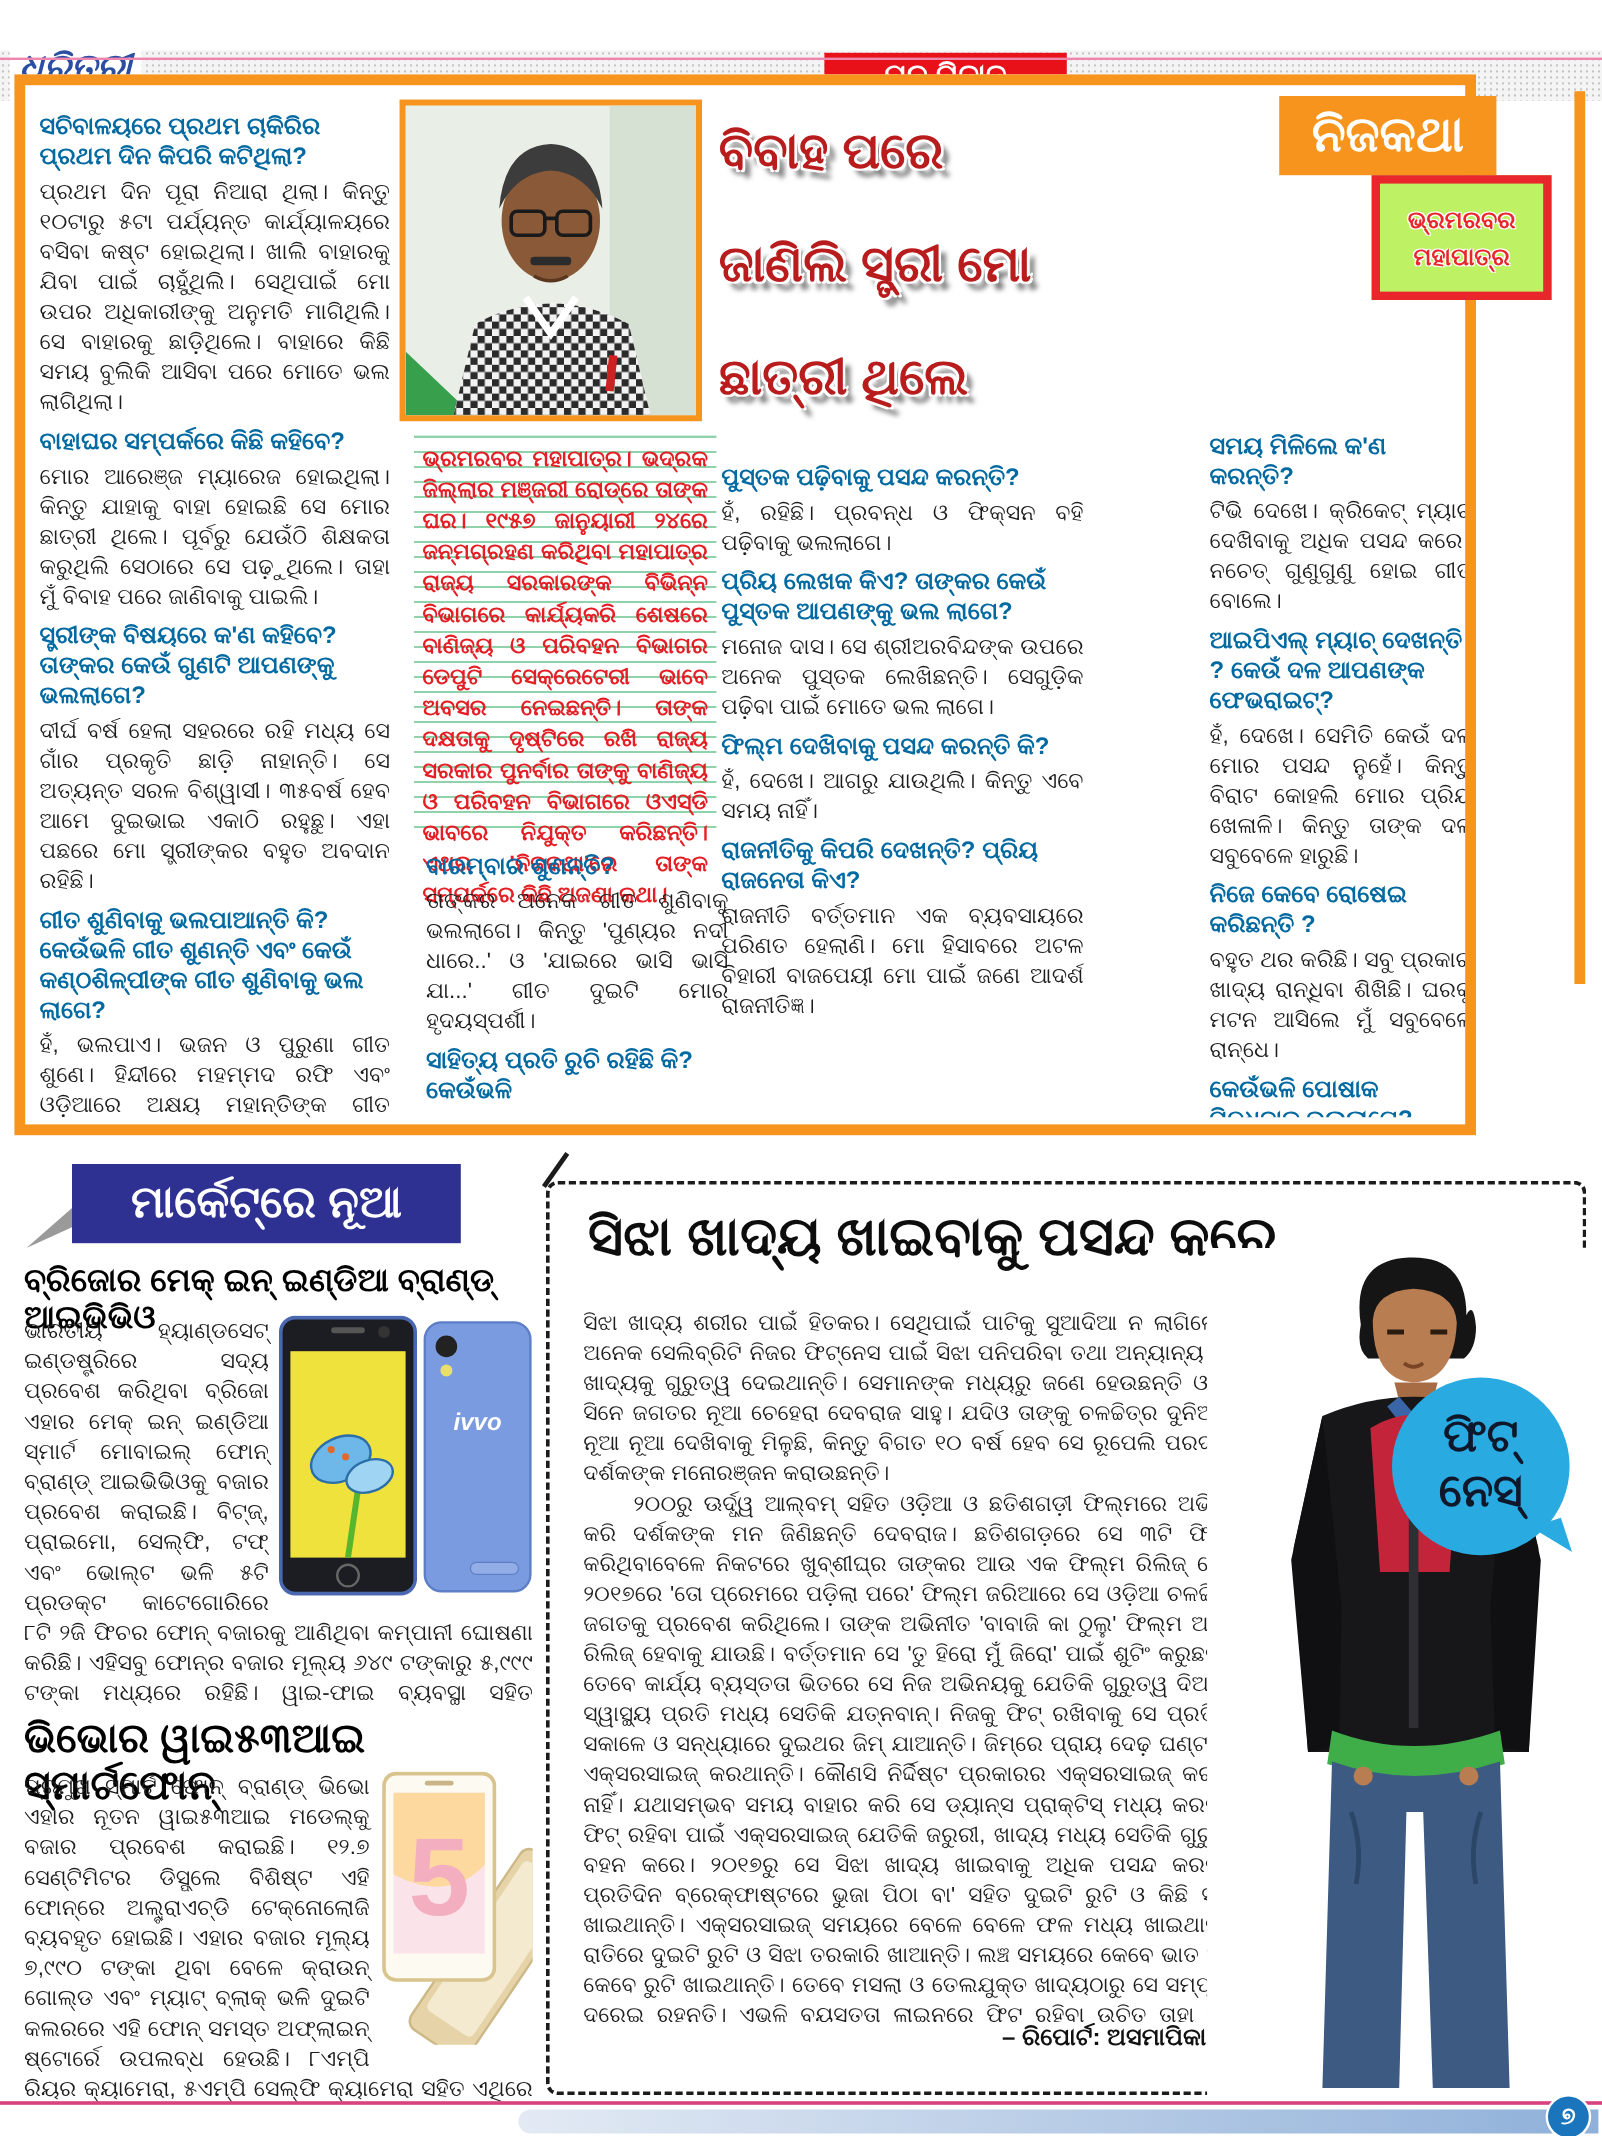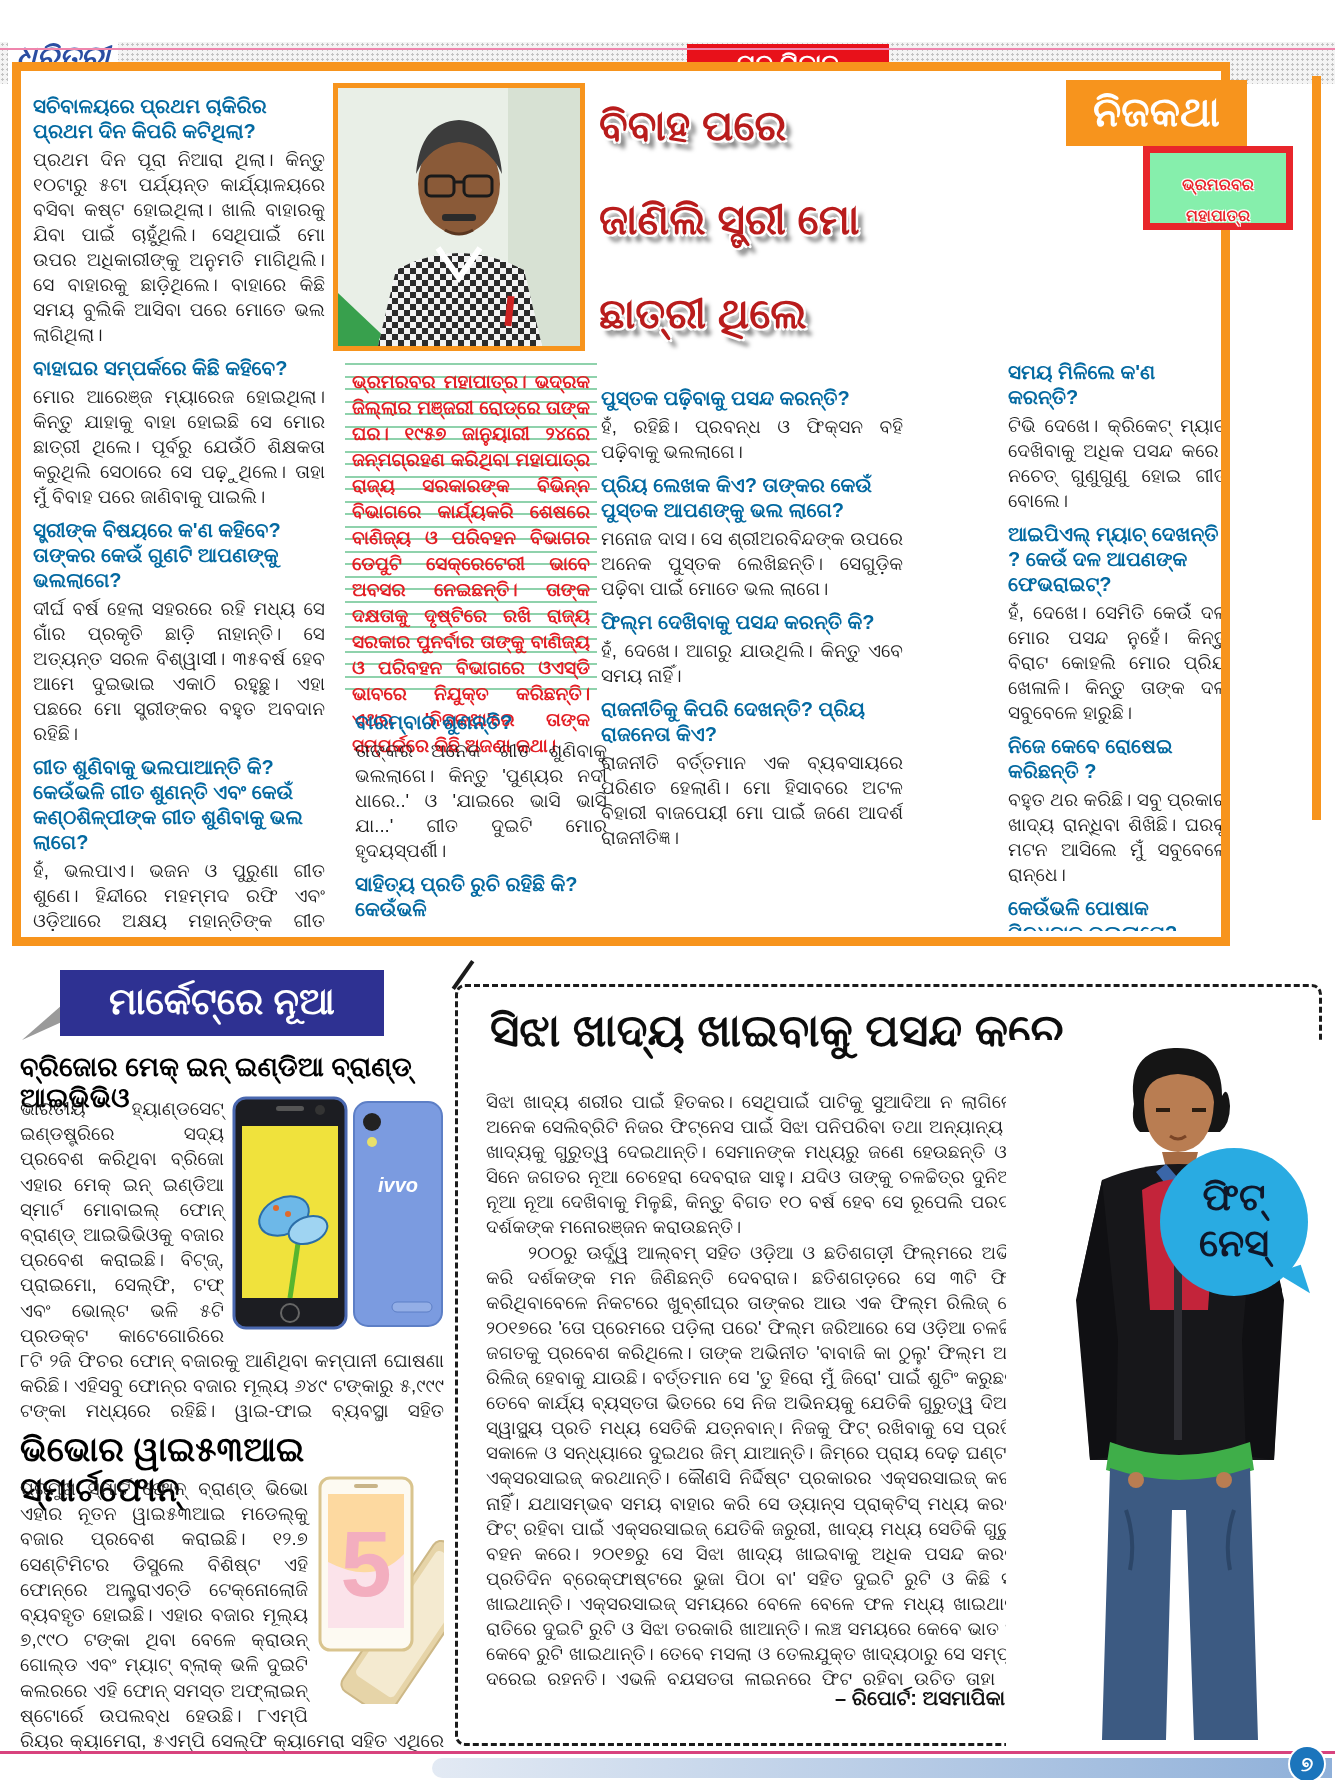--- a/index.html
+++ b/index.html
@@ -47,23 +47,23 @@
              background: repeating-linear-gradient(to bottom, #ffffff 0px, #ffffff 10.5px, #8fd2ac 10.5px, #8fd2ac 12.5px);
              border-top:2px solid #8fd2ac;margin-left:12px; }
   .col2x { position:absolute; left:324px; top:630px; width:252px; height:222px; overflow:hidden;margin-left:10px; }
 
   .headline { position:absolute; left:578px; top:8px; width:400px; height:296px; }
   .headline span { display:block; font-size:42px; line-height:94px; font-weight:700; color:#b91c1c; white-space:nowrap;
     text-shadow:-2px -2px 0 #fff, 2px -2px 0 #fff, -2px 2px 0 #fff, 2px 2px 0 #fff, 6px 7px 4px rgba(0,0,0,.55); }
 
   .kicker { position:absolute; left:1066px; top:80px; width:181px; height:66px; background:#F7941D;
             color:#fff; font-size:41px; font-weight:bold; text-align:center; line-height:64px; }
-  .subject-box { position:absolute; left:1143px; top:146px; width:150px; height:84px;
-                 border:7px solid #e8262b; background:#86efac; color:#e8262b;
-                 font-size:16px; font-weight:bold; text-align:center; line-height:31px; padding-top:16px;
+  .subject-box { position:absolute; left:1143px; top:146px; width:150px; height:104px;
+                 border:7px solid #e8262b; background:#bef264; color:#e8262b;
+                 font-size:20px; font-weight:bold; text-align:center; line-height:31px; padding-top:16px;
                  text-shadow:1px 1px 0 #fff, -1px -1px 0 #fff, 1px -1px 0 #fff, -1px 1px 0 #fff; }
   .right-strip { position:absolute; left:1312px; top:76px; width:9px; height:744px; background:#F7941D; }
 
   
   .market { position:absolute; left:18px; top:956px; width:428px; height:802px; overflow:hidden; }
   .market-header { position:absolute; left:42px; top:14px; width:324px; height:66px; background:#2E3192;
                    color:#fff; font-size:37px; font-weight:bold; text-align:center; line-height:64px; }
   .market-tri { position:absolute; left:4px; top:42px; width:48px; height:42px; background:#9a9a9a;
                 clip-path:polygon(100% 0, 0 100%, 100% 48%); }
   .m-h1 { position:absolute; left:2px; top:96px; width:424px; font-size:27px; font-weight:bold; color:#000; }

